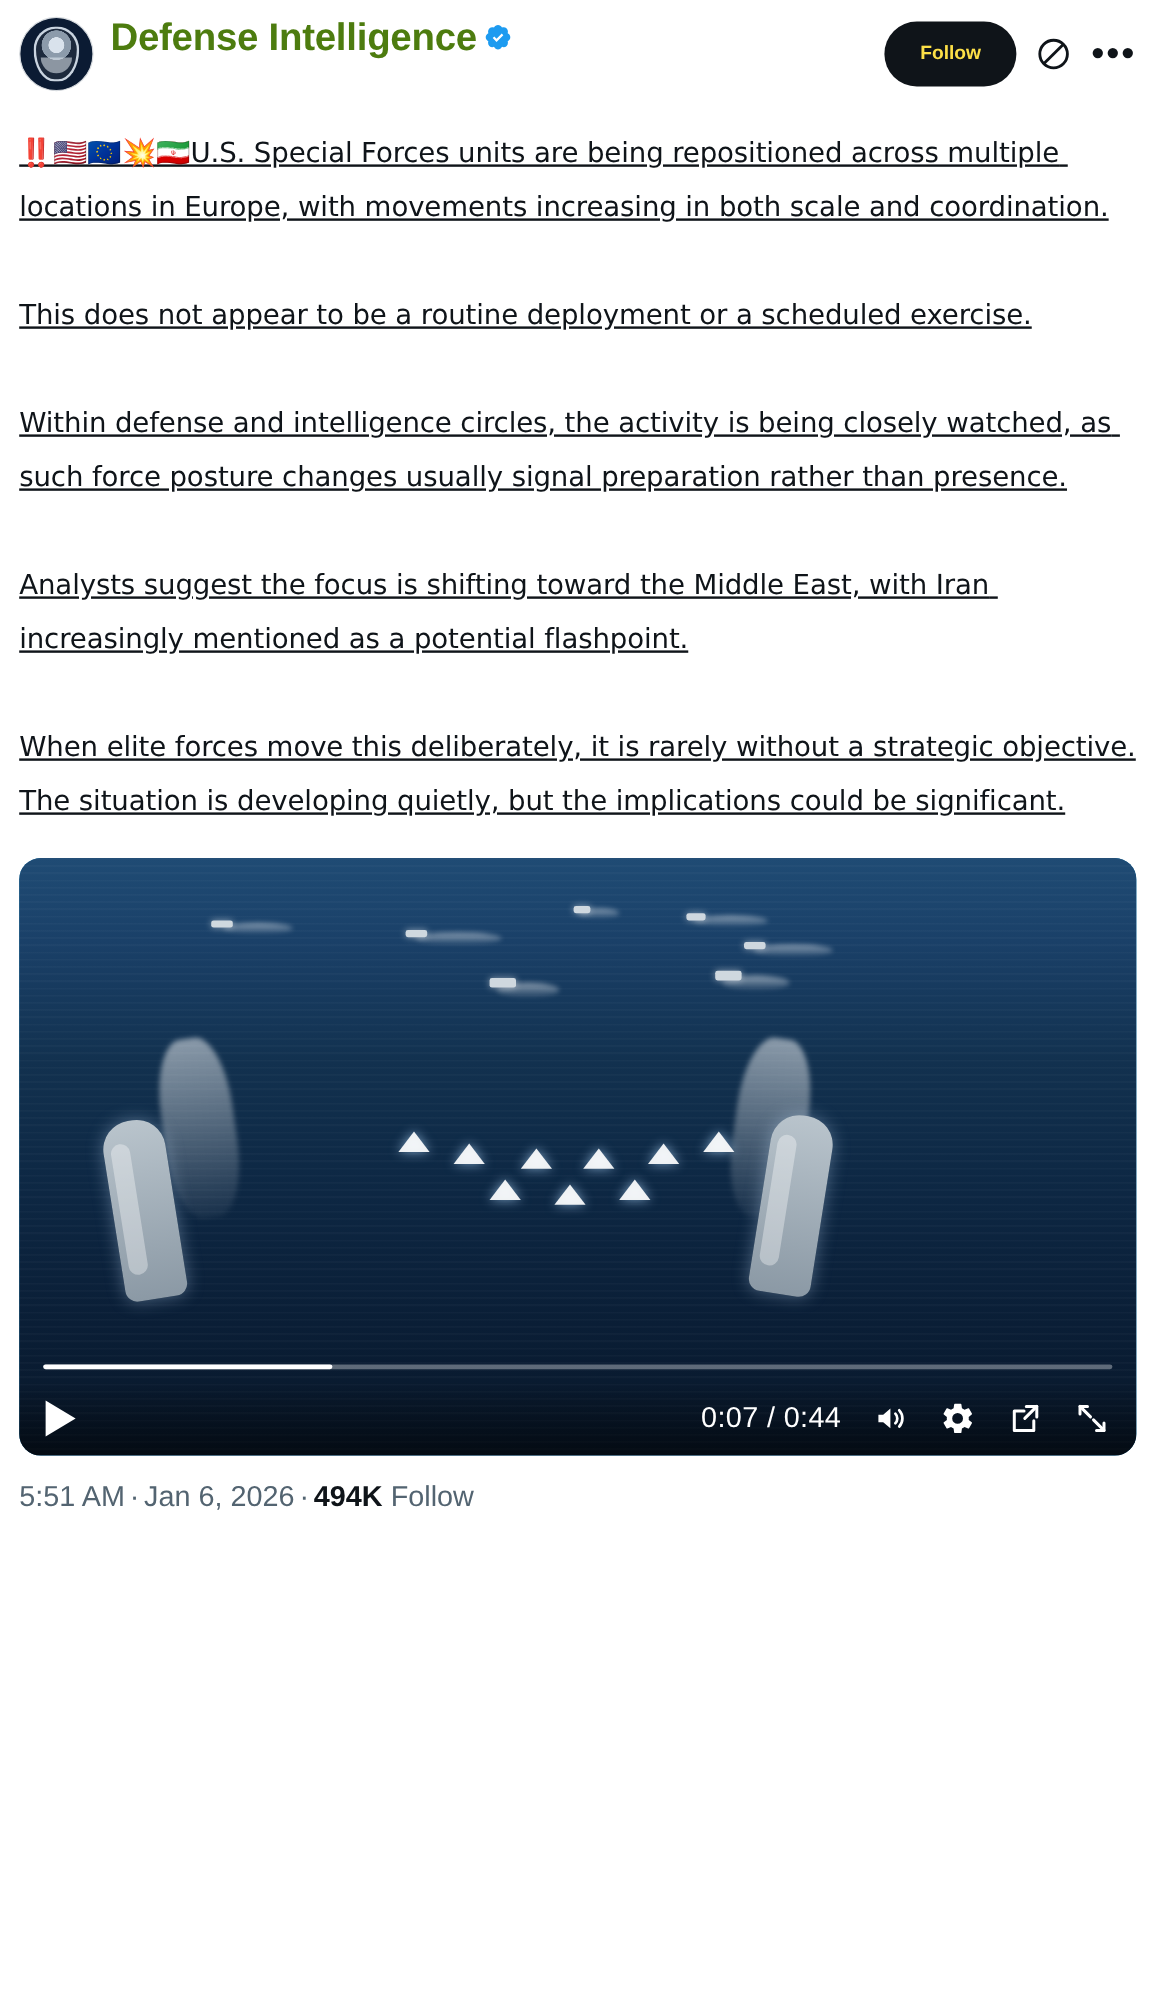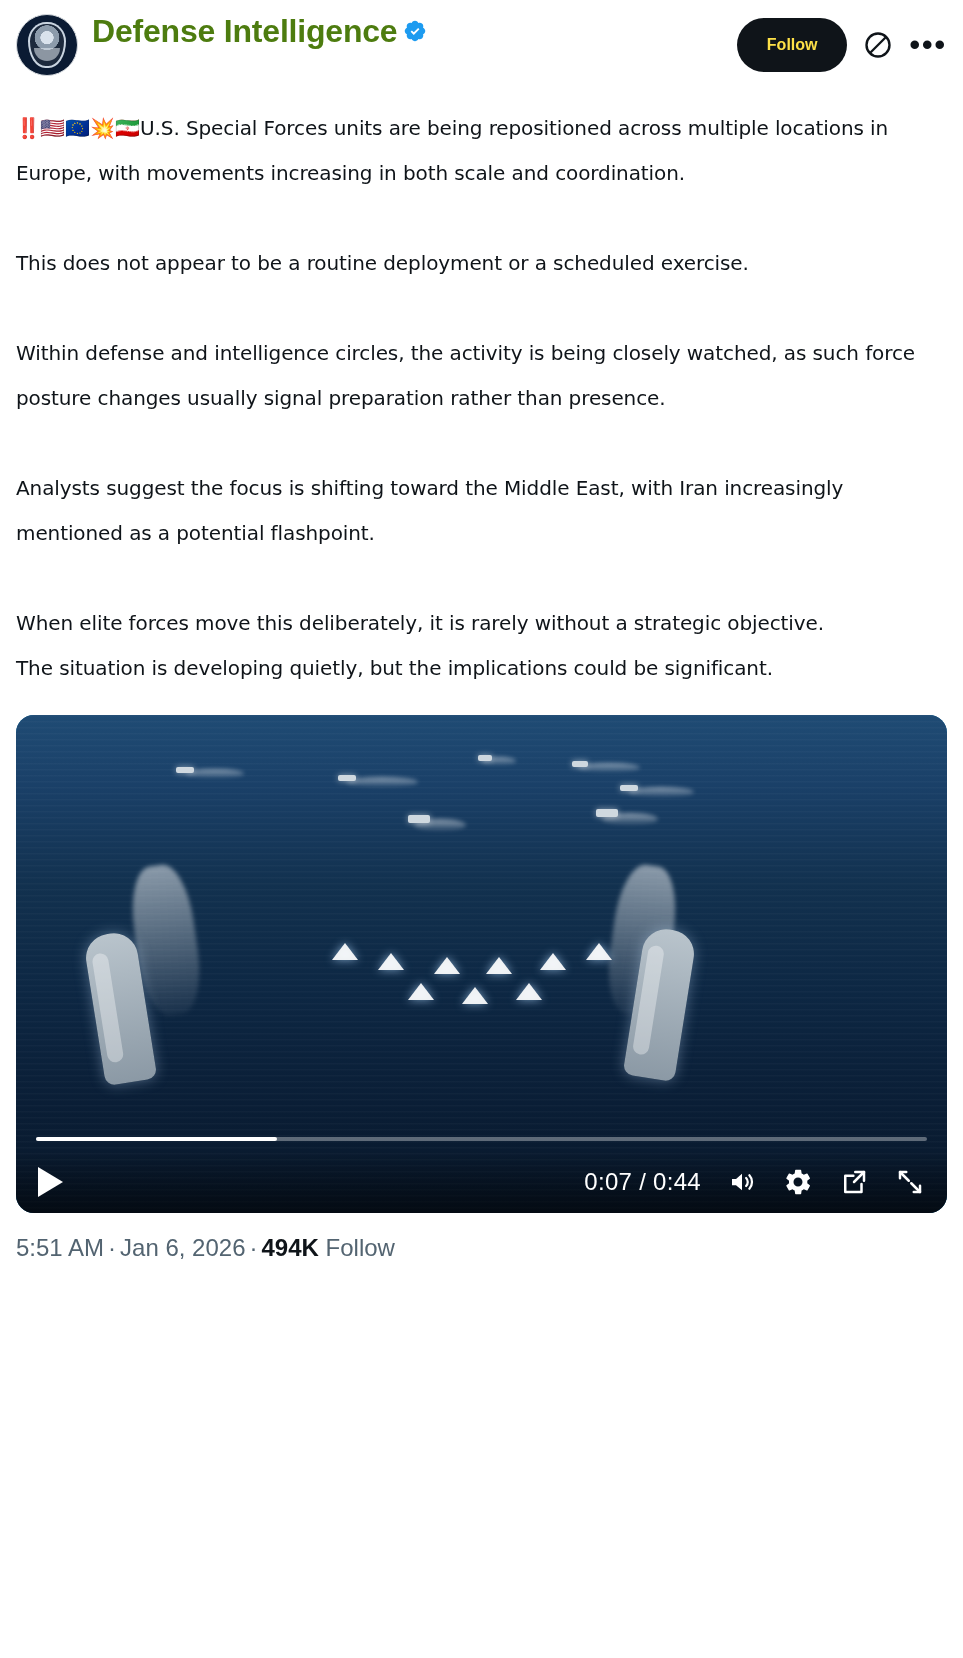--- a/index.html
+++ b/index.html
@@ -122,27 +122,28 @@
   }
   .dots {
     font-size: 30px;
     line-height: 18px;
     letter-spacing: 2px;
     color: #0f1419;
     font-weight: bold;
   }
   
   .tweet-text {
-    font-size: 20px;
+    font-size: 23px;
     line-height: 45px;
     color: #0f1419;
     white-space: pre-wrap;
     word-wrap: break-word;
     margin-top: 14px;
     letter-spacing: -0.1px;
+    text-decoration: underline;
   }
   .emoji { font-family: "DejaVu Sans", sans-serif; }
   
   .media {
     position: relative;
     margin-top: 24px;
     border-radius: 18px;
     overflow: hidden;
     height: 498px;
     background: #0369a1;

